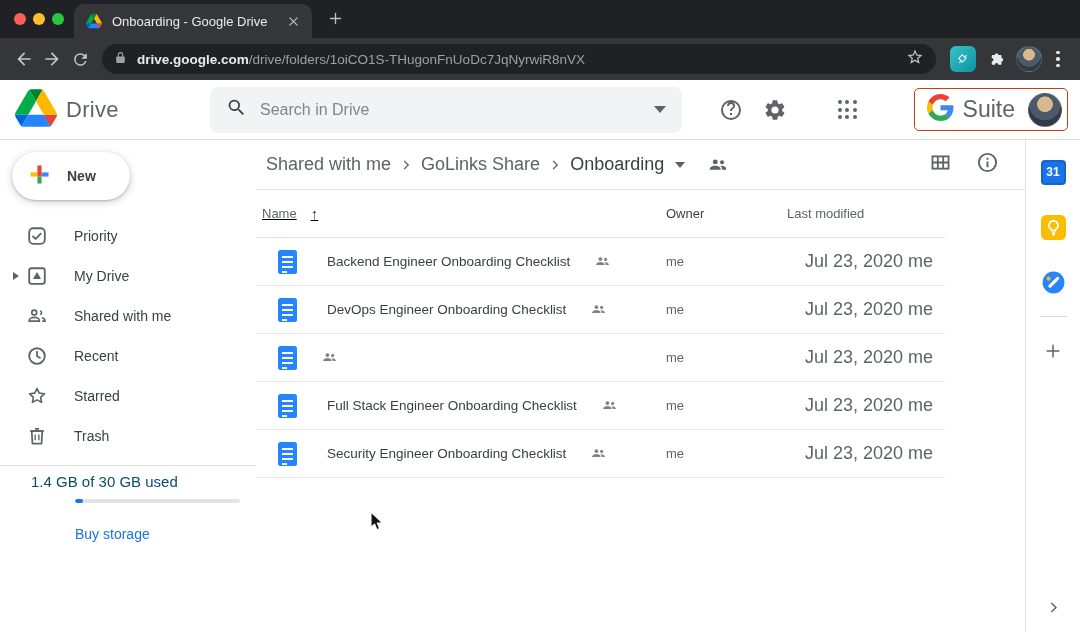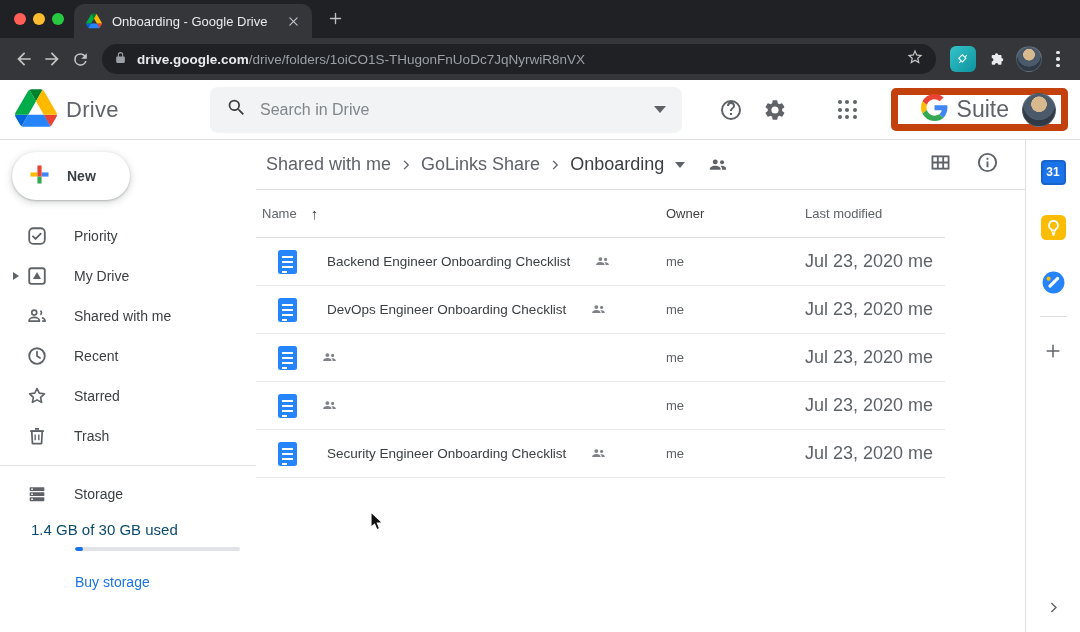--- a/index.html
+++ b/index.html
@@ -38,22 +38,22 @@
   
   .drive-header { height:60px; background:#fff; border-bottom:1px solid #ddd; display:flex; align-items:center; }
   .dh-left { width:210px; display:flex; align-items:center; padding-left:15px; flex:0 0 auto; }
   .drive-wordmark { margin-left:9px; font-size:22px; color:#5f6368; letter-spacing:.3px; }
   .search-bar { width:472px; height:46px; background:#f1f3f4; border-radius:8px; display:flex; align-items:center; padding:0 16px; }
   .search-ph { margin-left:13px; font-size:16px; color:#80868b; }
   .caret-down { width:0; height:0; border-left:6px solid transparent; border-right:6px solid transparent; border-top:7px solid #5f6368; margin-left:auto; }
   .hdr-ic { width:40px; height:40px; display:flex; align-items:center; justify-content:center; border-radius:50%; }
   .apps-grid { display:grid; grid-template-columns:repeat(3,4px); grid-gap:3.5px; }
   .apps-grid i { width:4px; height:4px; border-radius:50%; background:#5f6368; display:block; }
-  .gsuite-box { margin-left:auto; margin-right:12px; height:43px; border:7px solid #c2410c; border-radius:5px;
-                display:flex; align-items:center; padding:0 5px 0 23px; gap:9px; background:#fff; }
+  .gsuite-box { margin-left:auto; margin-right:12px; height:43px; border:1px solid #c2410c; border-radius:5px;
+                display:flex; align-items:center; padding:0 5px 0 12px; gap:9px; background:#fff; }
   .gsuite-suite { font-size:23px; color:#5f6368; margin-right:4px; }
   .avatar.big { width:34px; height:34px; }
 
   
   .app-body { display:flex; height:492px; }
 
   .sidebar { width:256px; flex:0 0 auto; padding-top:12px; }
   .new-btn { width:118px; height:48px; margin-left:12px; background:#fff; border-radius:24px;
              box-shadow:0 1px 2px rgba(60,64,67,.3), 0 2px 6px 2px rgba(60,64,67,.15);
              display:flex; align-items:center; padding-left:15px; gap:15px; cursor:pointer; }
@@ -74,25 +74,25 @@
   .content { flex:1; min-width:0; }
   .breadcrumb-row { height:50px; border-bottom:1px solid #e0e0e0; display:flex; align-items:center; padding:0 26px 0 10px; }
   .crumb { font-size:18px; color:#5f6368; cursor:pointer; white-space:nowrap; }
   .crumb.current { color:#3c4043; }
   .crumb-sep { margin:0 6px; display:flex; align-items:center; }
   .bc-caret { width:0; height:0; border-left:5px solid transparent; border-right:5px solid transparent; border-top:6px solid #5f6368; margin-left:11px; cursor:pointer; }
   .bc-people { margin-left:22px; display:flex; }
   .bc-right { margin-left:auto; display:flex; align-items:center; gap:24px; }
 
   .list-wrap { margin-right:80px; }
-  .list-header { position:relative; height:48px; border-bottom:1px solid #e0e0e0; display:flex; align-items:center; }
+  .list-header { position:relative; height:48px; border-bottom:1px solid #e0e0e0; display:flex; align-items:center;text-decoration:underline; }
   .lh-name { margin-left:6px; font-size:13px; color:#5f6368; }
   .lh-sort { margin-left:14px; font-size:15px; color:#3c4043; }
   .colpos-owner { position:absolute; left:410px; font-size:13px; color:#404040; }
-  .colpos-mod { position:absolute; left:549px; font-size:13px; color:#5f6368; }
+  .colpos-mod { position:absolute; left:531px; font-size:13px; color:#5f6368; }
 
   .file-row { position:relative; height:48px; border-bottom:1px solid #e8e8e8; display:flex; align-items:center; padding-left:22px; cursor:pointer;gap:14px; }
   .docs-icon { width:19px; height:24px; background:#2684fc; border-radius:2.5px; position:relative; flex:0 0 auto; }
   .docs-icon::before { content:""; position:absolute; left:4px; right:4px; top:6px; height:17px;
       background:repeating-linear-gradient(to bottom,#fff 0 2px, transparent 2px 5px); }
   .docs-icon::after { content:""; position:absolute; right:4px; top:21px; width:6px; height:2px; background:#2684fc; }
   .row-name { margin-left:16px; font-size:13.5px; color:#3c4043; font-weight:500; white-space:nowrap; }
   .row-shared { margin-left:10px; display:flex; opacity:.8; }
   .row-owner { position:absolute; left:410px; font-size:13px; color:#5f6368; }
   .row-mod { position:absolute; left:549px; font-size:18px; color:#5f6368; }
@@ -334,38 +334,20 @@
                 <path d="M10 10.3v6.3M14 10.3v6.3" stroke-width="1.5"></path>
               </g>
             </svg>
         </span>
         <span class="nav-label">Trash</span>
       </div>
     </div>
 
     <div class="sb-divider"></div>
 
-    <div class="nav-item storage-item">
-      <span class="nav-arrow"></span>
-      <span class="nav-icon">
-        <svg viewBox="0 0 24 24" width="22" height="22">
-            <g fill="#5f6368">
-              <rect x="4" y="4.6" width="16" height="4.2" rx="0.6"></rect>
-              <rect x="4" y="10.1" width="16" height="4.2" rx="0.6"></rect>
-              <rect x="4" y="15.6" width="16" height="4.2" rx="0.6"></rect>
-            </g>
-            <g fill="#fff">
-              <circle cx="6.6" cy="6.7" r="0.95"></circle>
-              <circle cx="6.6" cy="12.2" r="0.95"></circle>
-              <circle cx="6.6" cy="17.7" r="0.95"></circle>
-            </g>
-          </svg>
-      </span>
-      <span class="nav-label">Storage</span>
-    </div>
     <div class="storage-usage">1.4 GB of 30 GB used</div>
     <div class="storage-bar">
       <div class="storage-fill" style="width: 4.7%;"></div>
     </div>
     <span class="buy-storage">Buy storage</span>
   </div>
 
   <div class="content">
     <div class="breadcrumb-row">
       <span class="crumb">Shared with me</span>
@@ -462,20 +444,21 @@
                   <path d="M16.4 12.9c-.7 0-1.3.1-1.9.25 1.2.8 1.9 1.85 1.9 2.95v1h4.5v-.9c0-1.8-2.2-3.3-4.5-3.3z"></path>
                 </g>
               </svg>
     </span>
     <span class="row-owner">me</span>
     <span class="row-mod">Jul 23, 2020 me</span>
   </div>
 
   <div class="file-row">
     <span class="docs-icon"></span>
+    <span class="row-name">Full Stack Engineer Onboarding Checklist</span>
     <span class="row-shared">
       <svg viewBox="0 0 24 24" width="17" height="17">
                 <g fill="#5f6368">
                   <circle cx="9" cy="8.6" r="2.7"></circle>
                   <path d="M9 12.7c-3.1 0-5.9 1.5-5.9 3.4v1h11.8v-1c0-1.9-2.8-3.4-5.9-3.4z"></path>
                   <circle cx="16.4" cy="9" r="2.2"></circle>
                   <path d="M16.4 12.9c-.7 0-1.3.1-1.9.25 1.2.8 1.9 1.85 1.9 2.95v1h4.5v-.9c0-1.8-2.2-3.3-4.5-3.3z"></path>
                 </g>
               </svg>
     </span>

